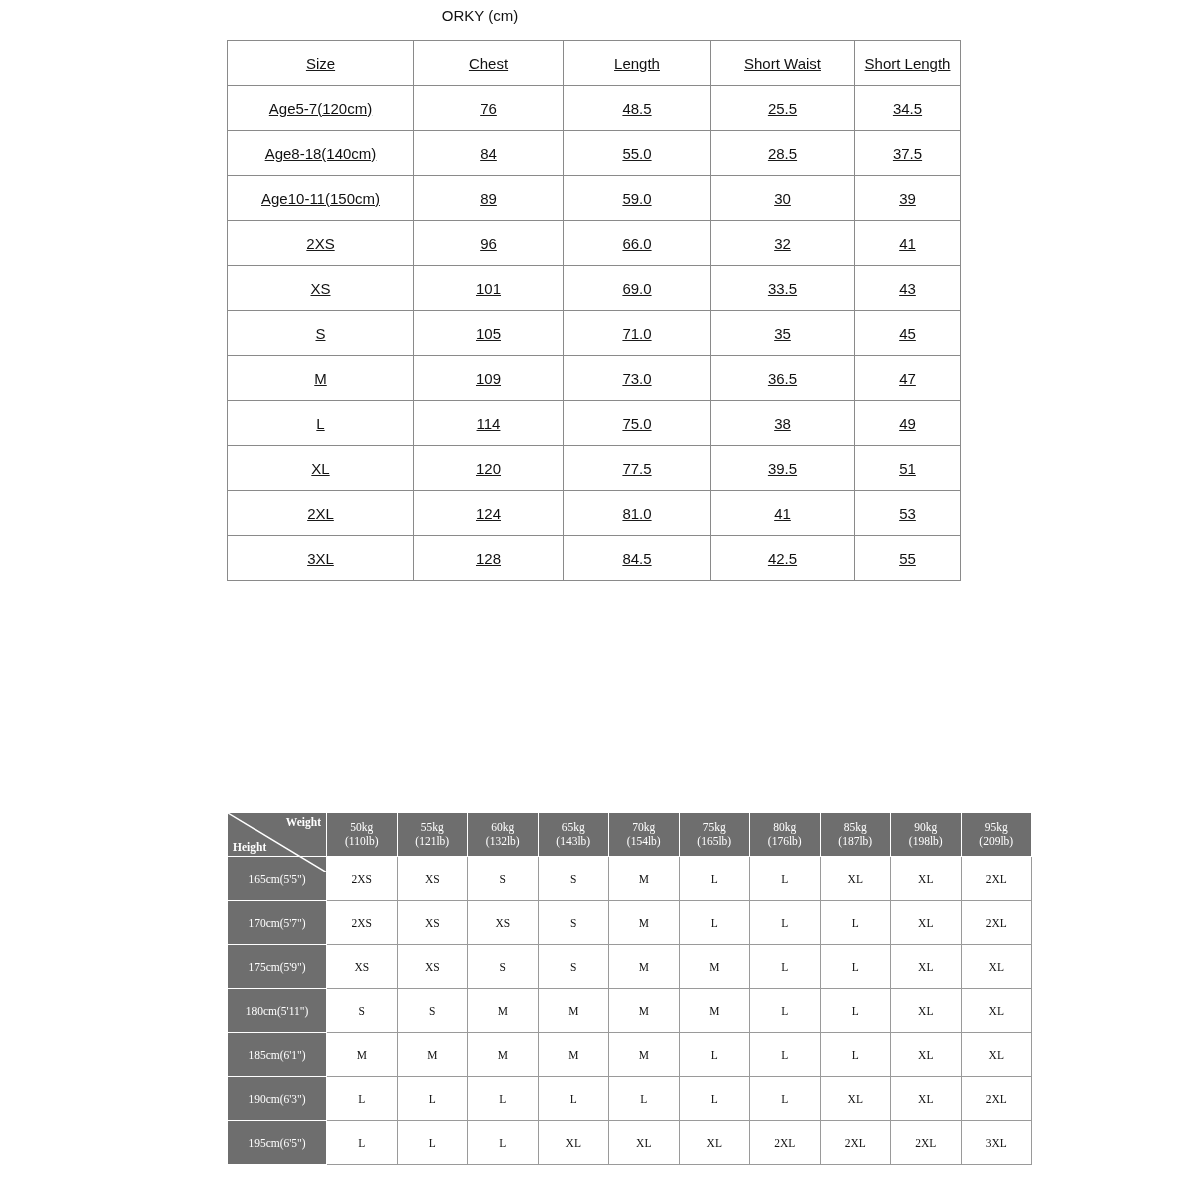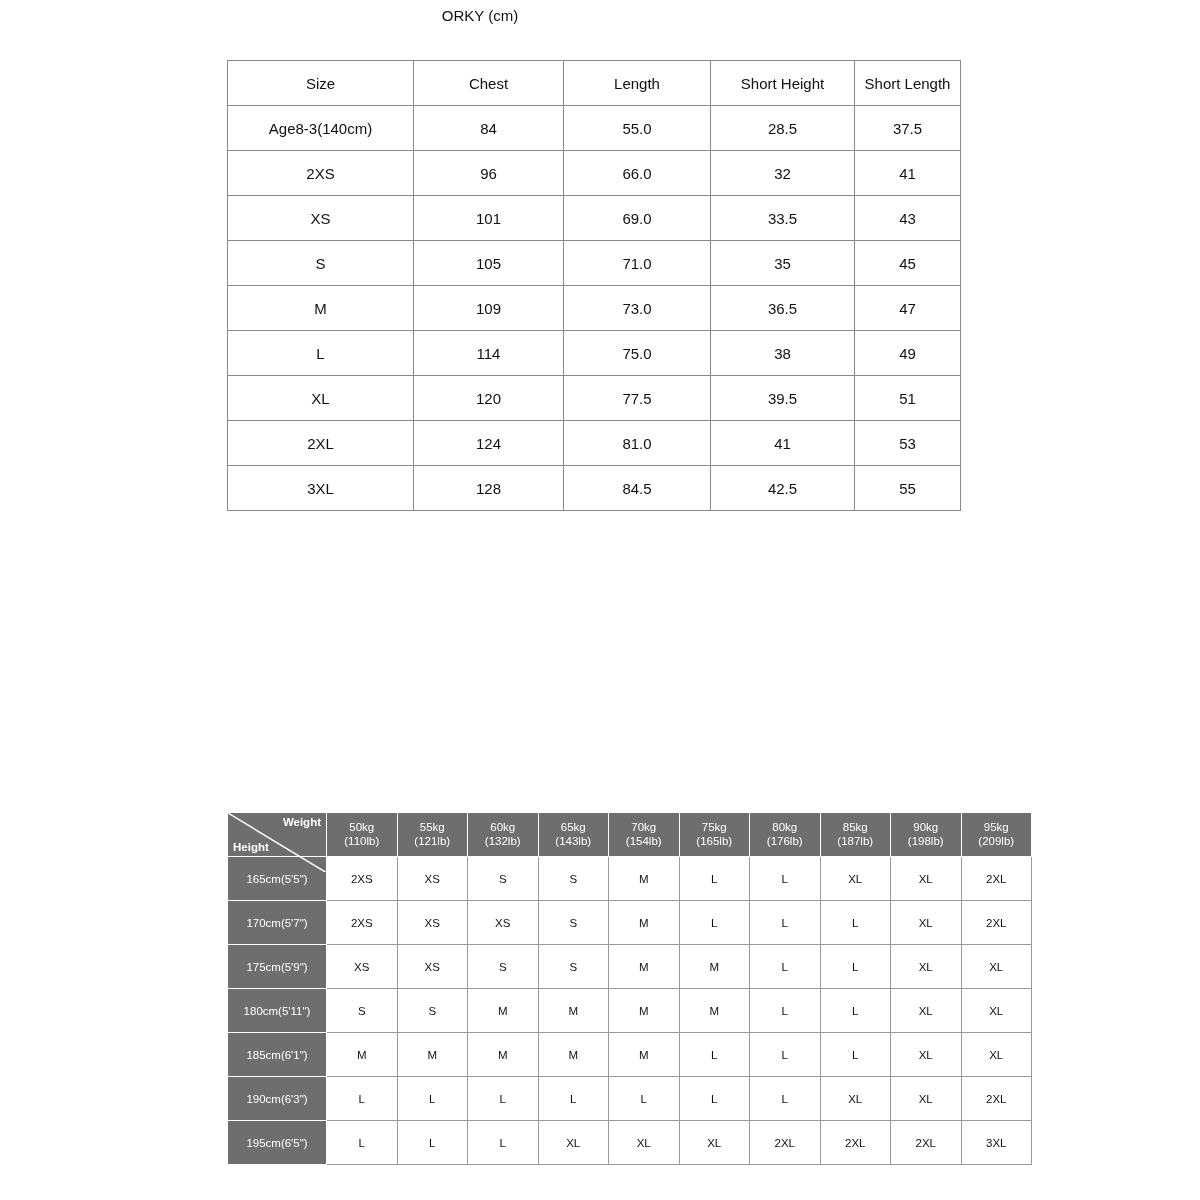--- a/index.html
+++ b/index.html
@@ -23,23 +23,24 @@
     left: 0;
     width: 960px;
     text-align: center;
     font-size: 15px;
     color: #111;
   }
 
   
   .size-table-wrap {
     position: absolute;
-    top: 60px;
+    top: 40px;
     left: 227px;
     width: 733px;
+    text-decoration: underline;
   }
   table.size-table {
     border-collapse: collapse;
     width: 733px;
     table-layout: fixed;
   }
   table.size-table th,
   table.size-table td {
     border: 1px solid #8a8a8a;
     height: 44px;
@@ -62,20 +63,21 @@
     position: absolute;
     top: 812px;
     left: 227px;
     width: 733px;
   }
   table.hw-table {
     border-collapse: collapse;
     width: 733px;
     table-layout: fixed;
     background: #14532d;
+    font-family: Liberation Serif, serif;
   }
   table.hw-table td,
   table.hw-table th {
     border: 1px solid #ffffff;
     text-align: center;
     vertical-align: middle;
     font-size: 11.5px;
     font-weight: normal;
     color: #111;
     height: 43px;
@@ -143,31 +145,45 @@
         <col class="c-chest">
         <col class="c-length">
         <col class="c-sw">
         <col class="c-sl">
     </colgroup>
     <thead>
       <tr id="size-head-row">
           <th>Size</th>
           <th>Chest</th>
           <th>Length</th>
-          <th>Short Height</th>
+          <th>Short Waist</th>
           <th>Short Length</th>
         </tr>
     </thead>
     <tbody id="size-body">
         <tr>
-          <td>Age8-3(140cm)</td>
+          <td>Age5-7(120cm)</td>
+          <td>76</td>
+          <td>48.5</td>
+          <td>25.5</td>
+          <td>34.5</td>
+        </tr>
+        <tr>
+          <td>Age8-18(140cm)</td>
           <td>84</td>
           <td>55.0</td>
           <td>28.5</td>
           <td>37.5</td>
+        </tr>
+        <tr>
+          <td>Age10-11(150cm)</td>
+          <td>89</td>
+          <td>59.0</td>
+          <td>30</td>
+          <td>39</td>
         </tr>
         <tr>
           <td>2XS</td>
           <td>96</td>
           <td>66.0</td>
           <td>32</td>
           <td>41</td>
         </tr>
         <tr>
           <td>XS</td>

